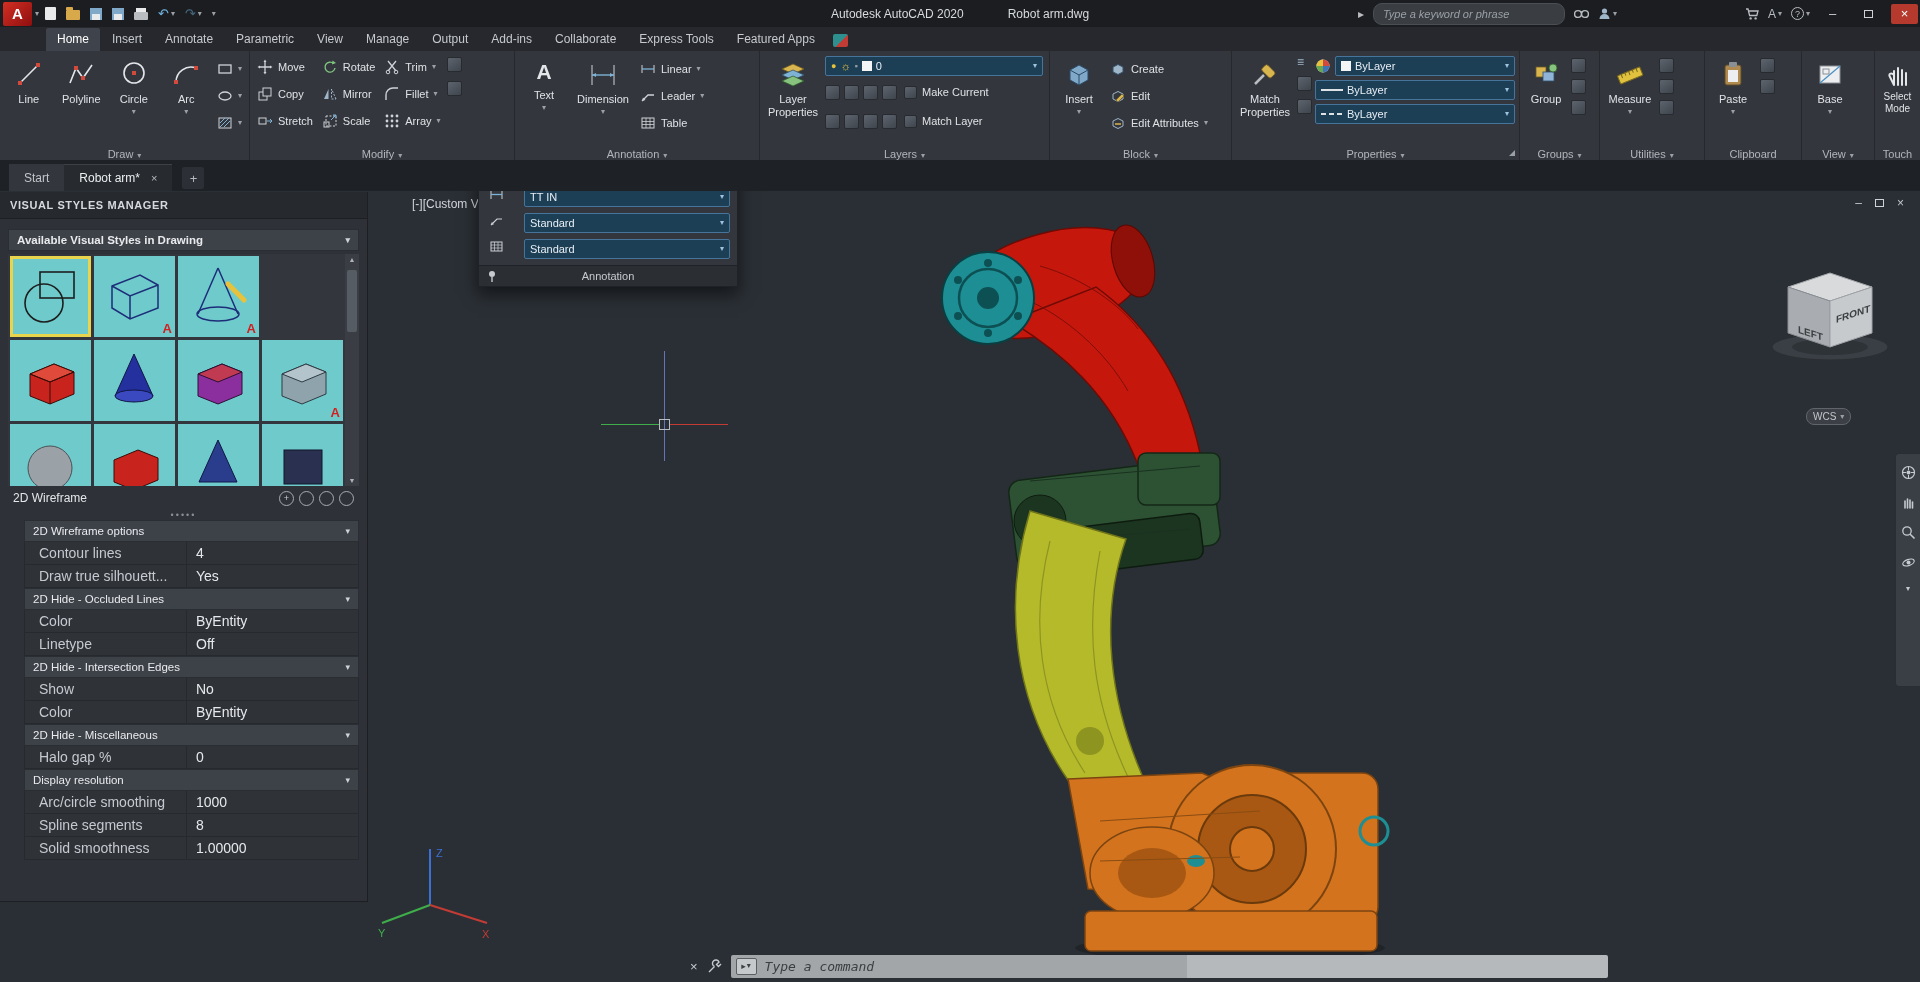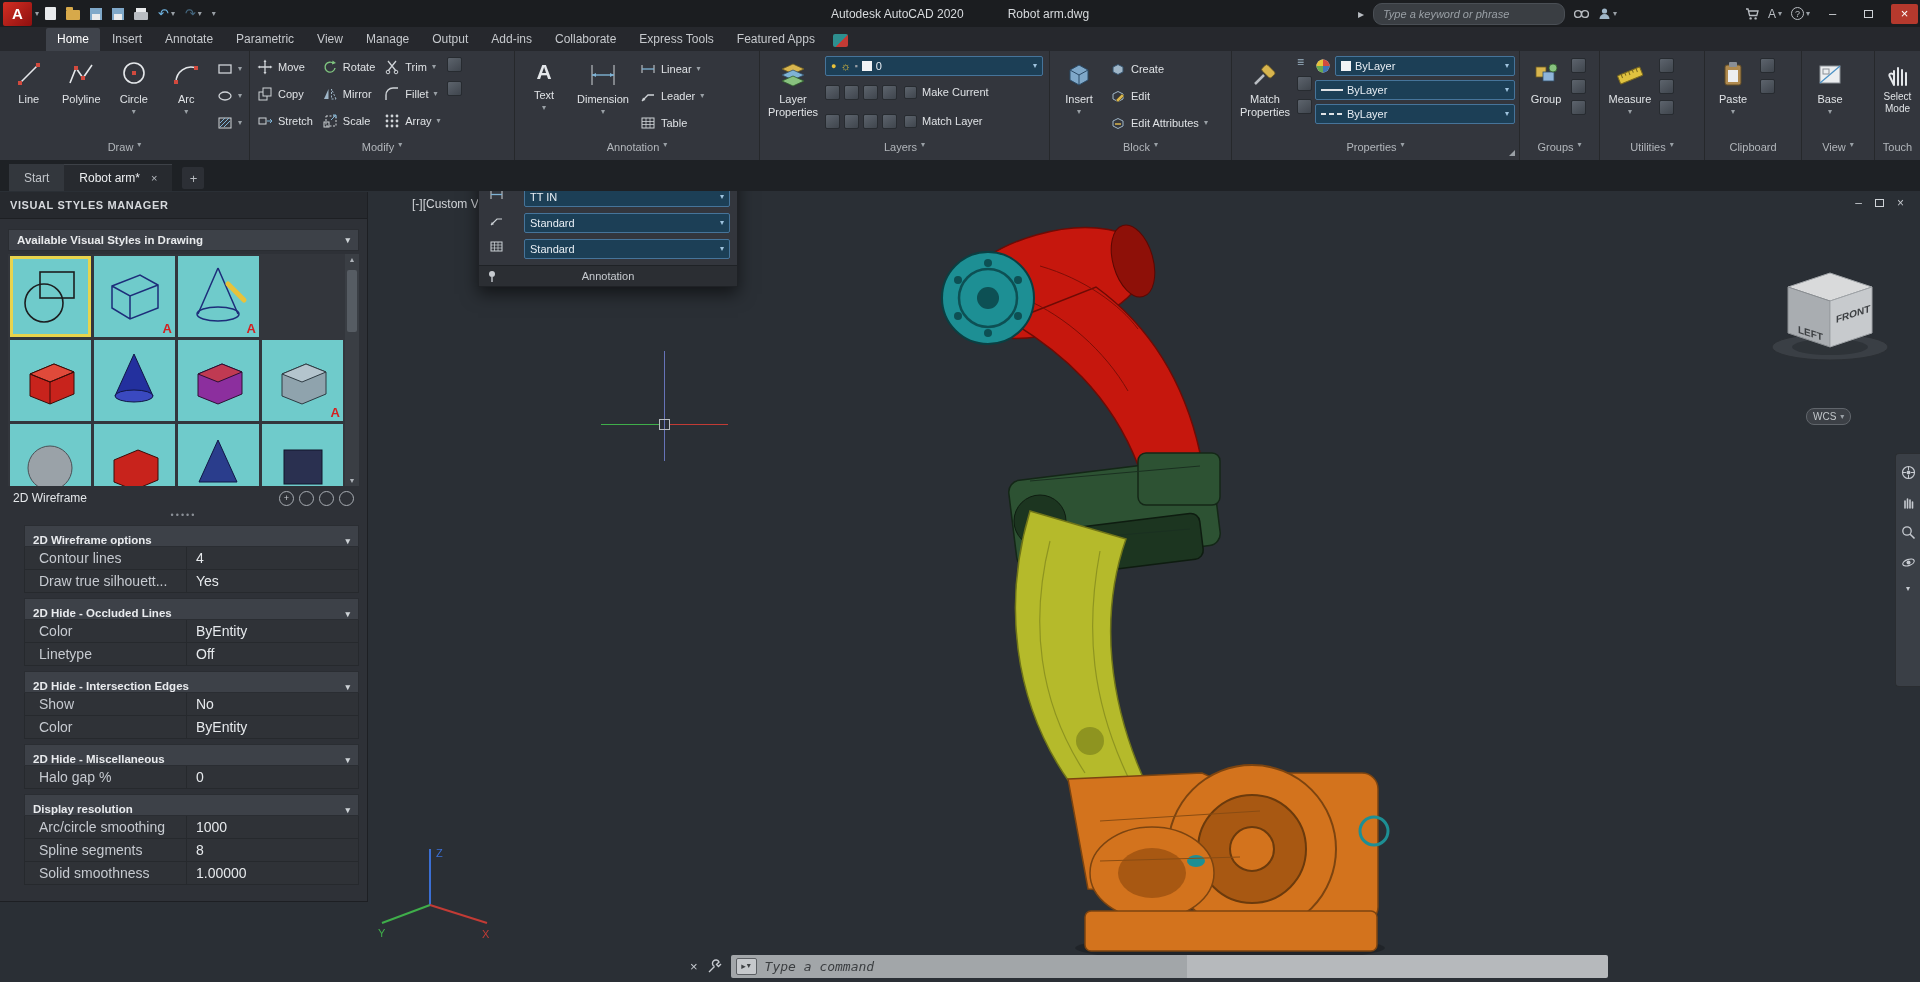--- a/index.html
+++ b/index.html
@@ -33,21 +33,21 @@
   
   .tabsrow{position:absolute;left:0;top:27px;right:0;height:24px;background:#26282d;display:flex;align-items:flex-end;padding-left:46px;gap:1px;z-index:19}
   .rtab{padding:4px 11px 5px;font-size:12px;color:#c6c9cd}
   .rtab.active{background:#3f434b;color:#fff;border-radius:2px 2px 0 0}
   .rtab-chip{width:15px;height:13px;margin:0 0 4px 6px;background:linear-gradient(135deg,#2e8f8f 55%,#c23b35 55%);border-radius:2px}
 
   
   .ribbon{position:absolute;left:0;top:51px;right:0;height:109px;background:var(--ribbon-bg,#33363d);display:flex;z-index:18}
   .panel{height:100%;border-right:1px solid #26282b;display:flex;flex-direction:column}
   .pc{flex:1;display:flex;align-items:flex-start;padding:3px 4px;gap:3px}
-  .plabel{height:19px;display:flex;align-items:flex-start;justify-content:center;gap:4px;font-size:11px;color:#b2b6bb;position:relative}
+  .plabel{height:19px;display:flex;align-items:flex-end;justify-content:center;gap:4px;font-size:11px;color:#b2b6bb;position:relative}
   .bigbtn{width:50px;height:82px;display:flex;flex-direction:column;align-items:center;padding-top:5px;gap:2px;font-size:11px;color:#e0e3e6;text-align:center;line-height:1.15;border-radius:2px}
   .bigbtn svg,.bigbtn .textA{margin-bottom:2px}
   .textA{font-size:21px;font-weight:bold;color:#e4e7ea;line-height:26px}
   .mcol{display:flex;flex-direction:column;gap:1px}
   .medbtn{height:26px;display:flex;align-items:center;gap:5px;font-size:11px;color:#dfe2e5;padding:0 3px;white-space:nowrap}
   .combo{height:20px;background:var(--combo-bg,#1c3f56);border:1px solid var(--combo-border,#46749a);border-radius:2px;display:flex;align-items:center;gap:4px;padding:0 5px;font-size:11px;color:#e8eef4;white-space:nowrap}
   .combo .car{margin-left:auto;color:#9fc3de}
   .chip{width:15px;height:15px;border-radius:2px;background:linear-gradient(145deg,#5d646d,#3f454d);border:1px solid #272b30;display:inline-block}
   .swatch{width:10px;height:10px;background:#f2f4f6;border:1px solid #7a8materials08f;display:inline-block}
   .lnline{width:22px;height:2px;background:#dfe2e5;display:inline-block}
@@ -75,21 +75,21 @@
   .tcell.none{background:#33363c}
   .tcell.selected{outline:3px solid var(--selection-yellow,#e8d44d);outline-offset:-3px}
   .abadge{position:absolute;right:3px;bottom:1px;color:#d42020;font-weight:bold;font-size:13px}
   .tscroll{position:absolute;right:0;top:0;bottom:0;width:14px;background:#3a3e44;display:flex;flex-direction:column;align-items:center;justify-content:space-between;padding:2px 0;font-size:7px;color:#aeb3b9}
   .tthumb{position:absolute;left:2px;width:10px;top:16px;height:62px;background:#565c63;border-radius:2px}
   .stylebar{margin:0 8px;height:24px;display:flex;align-items:center;padding:0 5px;font-size:12px;color:#e4e7ea}
   .sb-icons{margin-left:auto;display:flex;gap:5px}
   .sb-ic{width:15px;height:15px;border:1px solid #a7acb2;border-radius:50%;color:#c9cdd2;font-size:9px;display:flex;align-items:center;justify-content:center}
   .dots{height:10px;display:flex;align-items:center;justify-content:center;color:#8a8f96;font-size:9px;letter-spacing:2px}
   .props{margin:0 8px 0 24px}
-  .sec-head{height:22px;background:#3d4148;border:1px solid #2a2d32;display:flex;align-items:flex-end;padding:0 8px;font-size:11.5px;font-weight:bold;color:#e9ebee;margin-top:5px}
+  .sec-head{height:22px;background:#3d4148;border:1px solid #2a2d32;display:flex;align-items:center;padding:0 8px;font-size:11.5px;font-weight:normal;color:#e9ebee;}
   .sec-head .car{margin-left:auto;font-size:9px;color:#cfd3d7}
   .prow{height:23px;background:#2f3237;border:1px solid #26292d;border-top:none;display:flex;font-size:14px}
   .prow .pl{width:162px;display:flex;align-items:center;padding-left:14px;color:#c6cad0;border-right:1px solid #26292d}
   .prow .pv{flex:1;display:flex;align-items:center;padding-left:9px;color:#e6e9ec}
 
   
   .flyout{position:absolute;left:478px;top:160px;width:260px;background:#33363d;border:1px solid #1f2226;box-shadow:0 7px 16px rgba(0,0,0,.55);z-index:10}
   .frow{height:26px;display:flex;align-items:flex-start;gap:18px;padding:0 7px}
   .fic{width:20px;display:flex;align-items:center;justify-content:center;color:#cdd2d7;font-size:12px;font-weight:bold}
   .frow .combo{flex:1}

